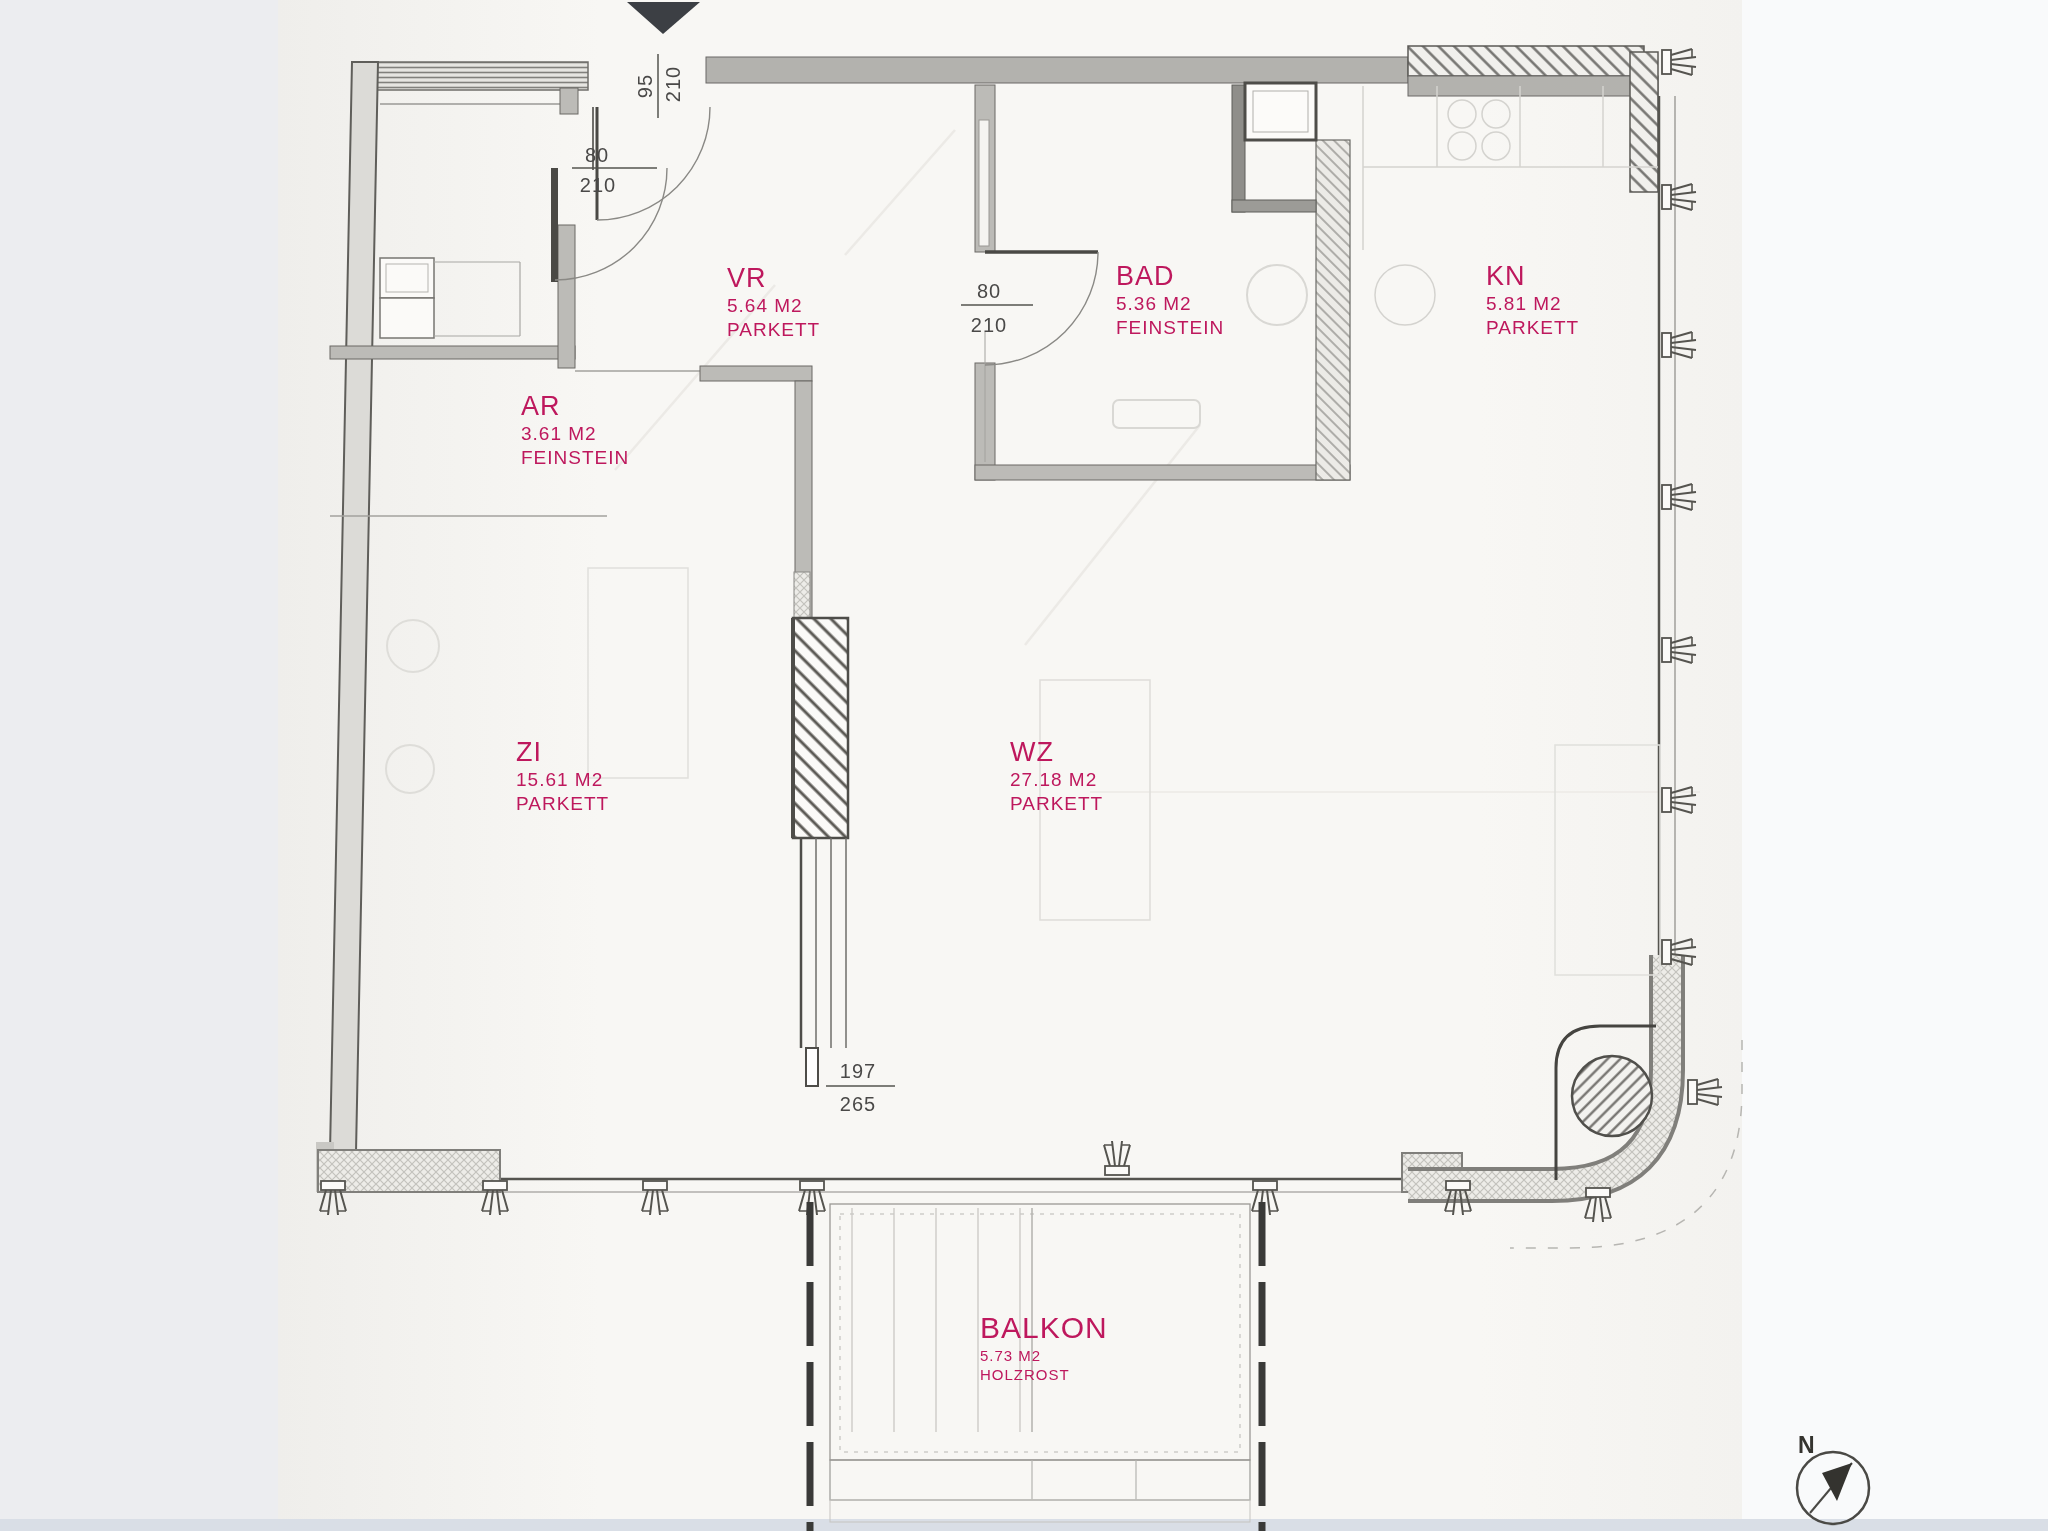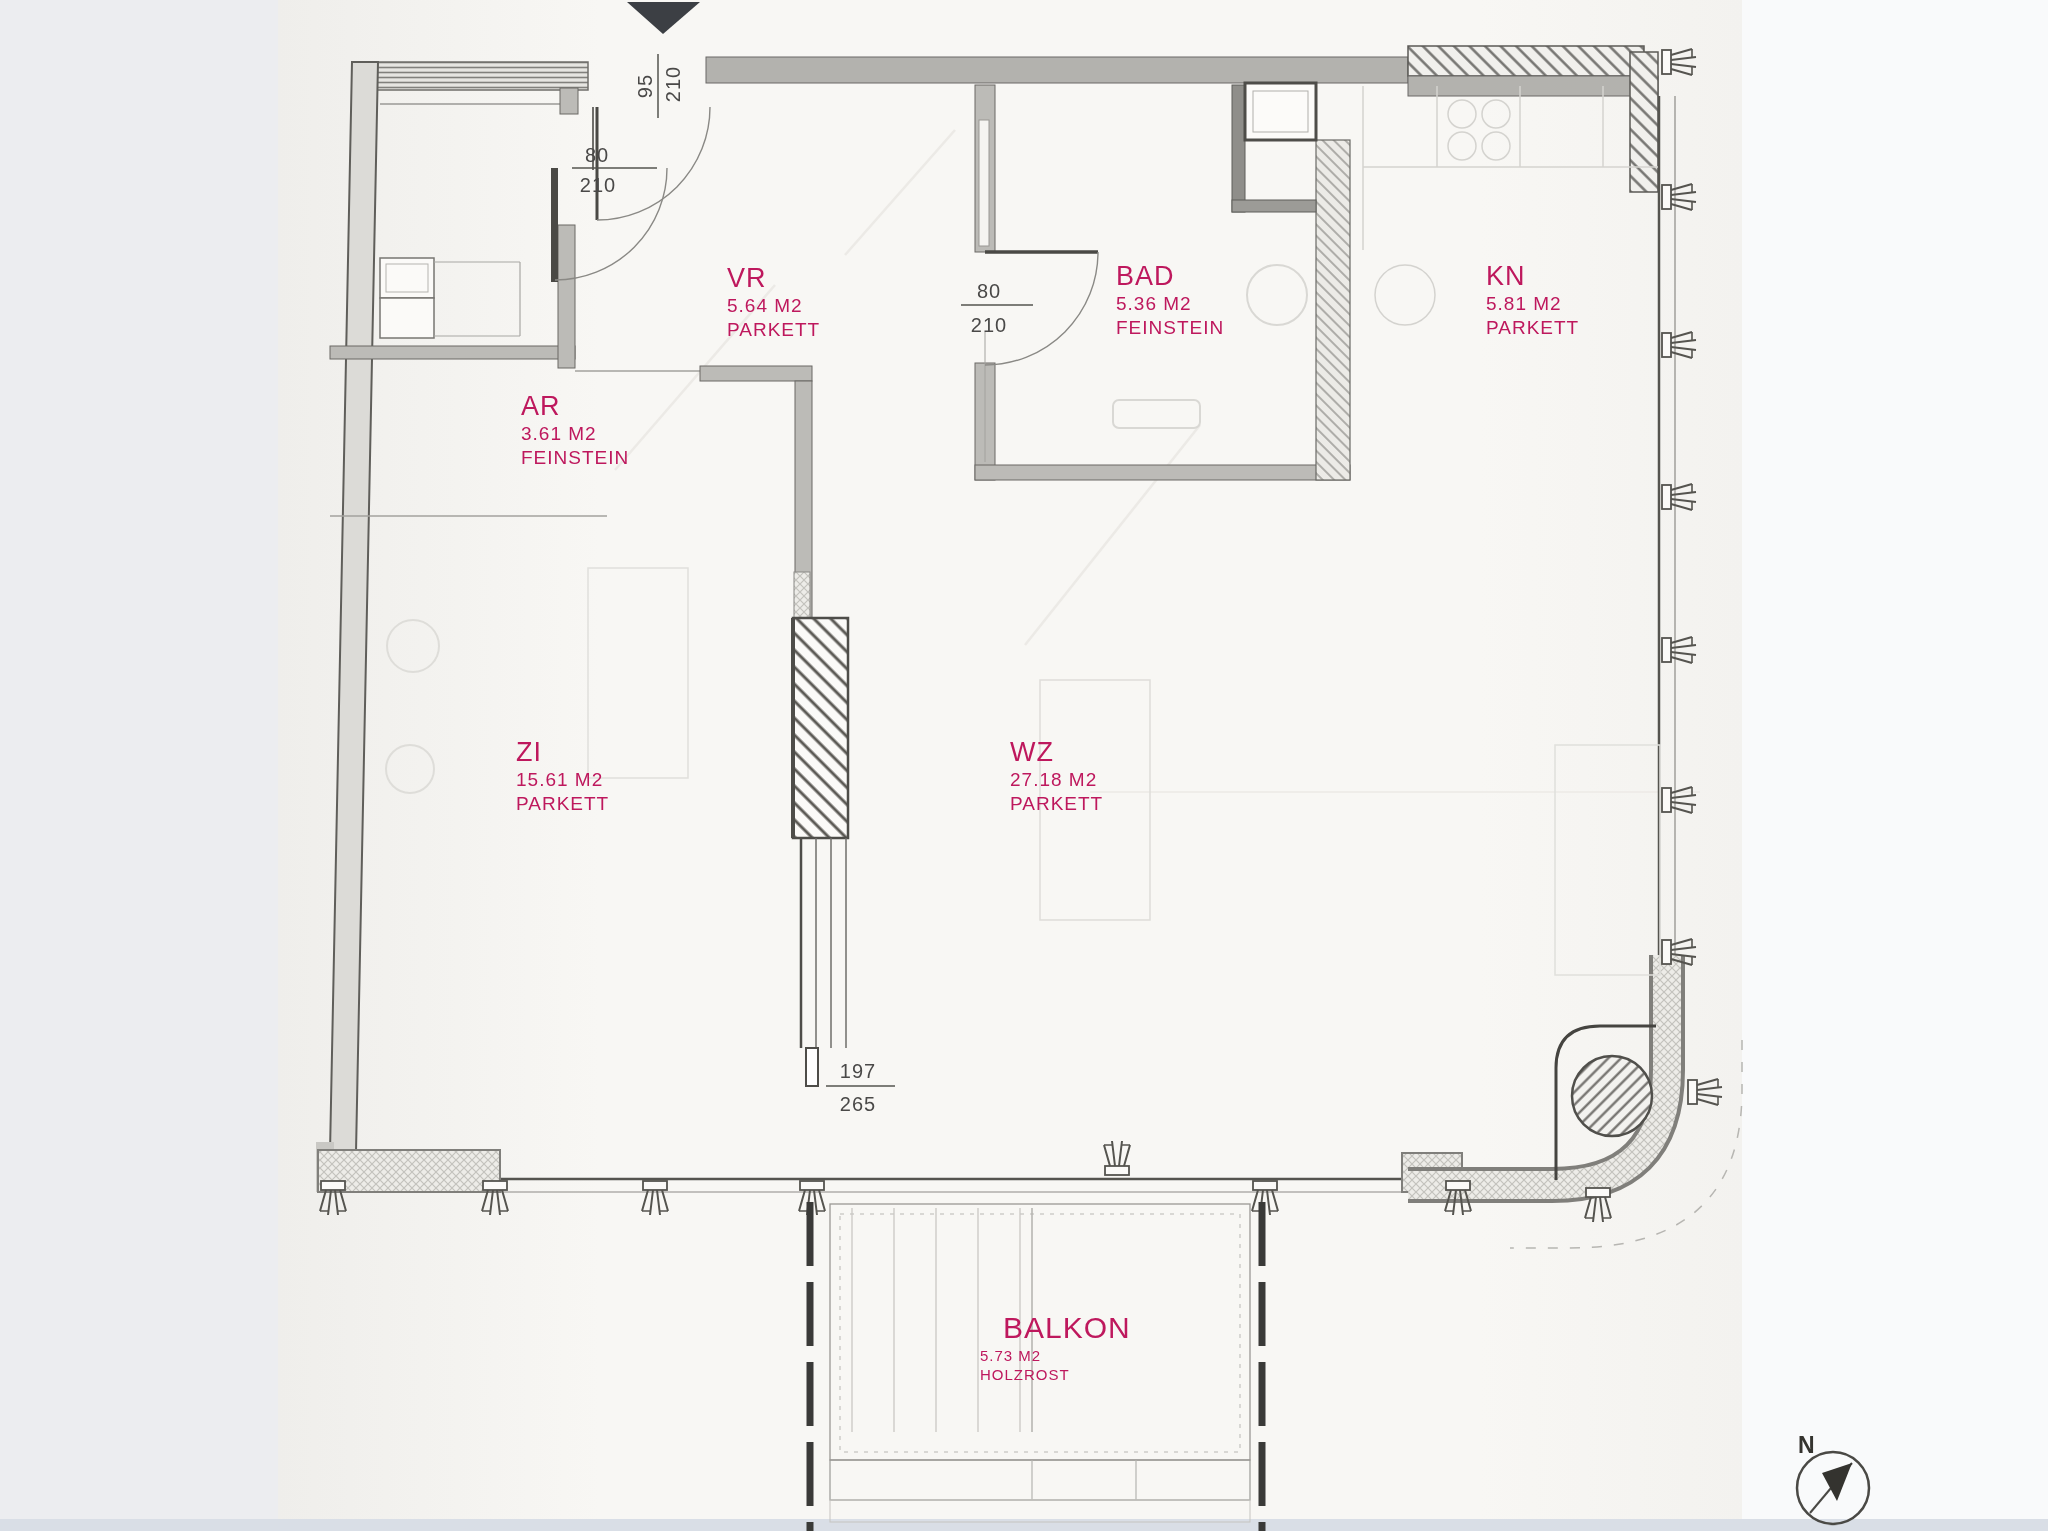--- a/index.html
+++ b/index.html
@@ -7,21 +7,21 @@
          font-family:"Liberation Sans",sans-serif;background:#f2f3f5;}
   .margin-left{position:absolute;left:0;top:0;width:278px;height:1519px;background:#ecedf0;}
   .paper{position:absolute;left:278px;top:0;width:1464px;height:1519px;
          background:linear-gradient(90deg,#efeeeb,#f8f7f4 22%,#f8f7f4 82%,#f3f2ef);}
   .margin-right{position:absolute;left:1742px;top:0;width:306px;height:1519px;background:#f9fafb;}
   .bottom-strip{position:absolute;left:0;top:1519px;width:2048px;height:12px;background:#d9dee6;}
   svg.plan{position:absolute;left:0;top:0;}
   .lbl{position:absolute;color:#be185d;letter-spacing:1px;line-height:1.05;white-space:nowrap;}
   .lbl .nm{font-size:27px;}
   .lbl .sub{font-size:19px;margin-top:4px;}
-  .lbl.big .nm{font-size:30px;padding-left:23px;}
+  .lbl.big .nm{font-size:30px;}
   .lbl.big .sub{font-size:15px;}
   .dim{position:absolute;font-size:20px;color:#4a4948;letter-spacing:1px;white-space:nowrap;
        transform:translate(-50%,-50%);}
   .dim.rot{transform:translate(-50%,-50%) rotate(-90deg);}
   .north-label{position:absolute;font-size:23px;font-weight:bold;color:#35342f;}
 </style>
 </head>
 <body>
 
 <div class="stage">

